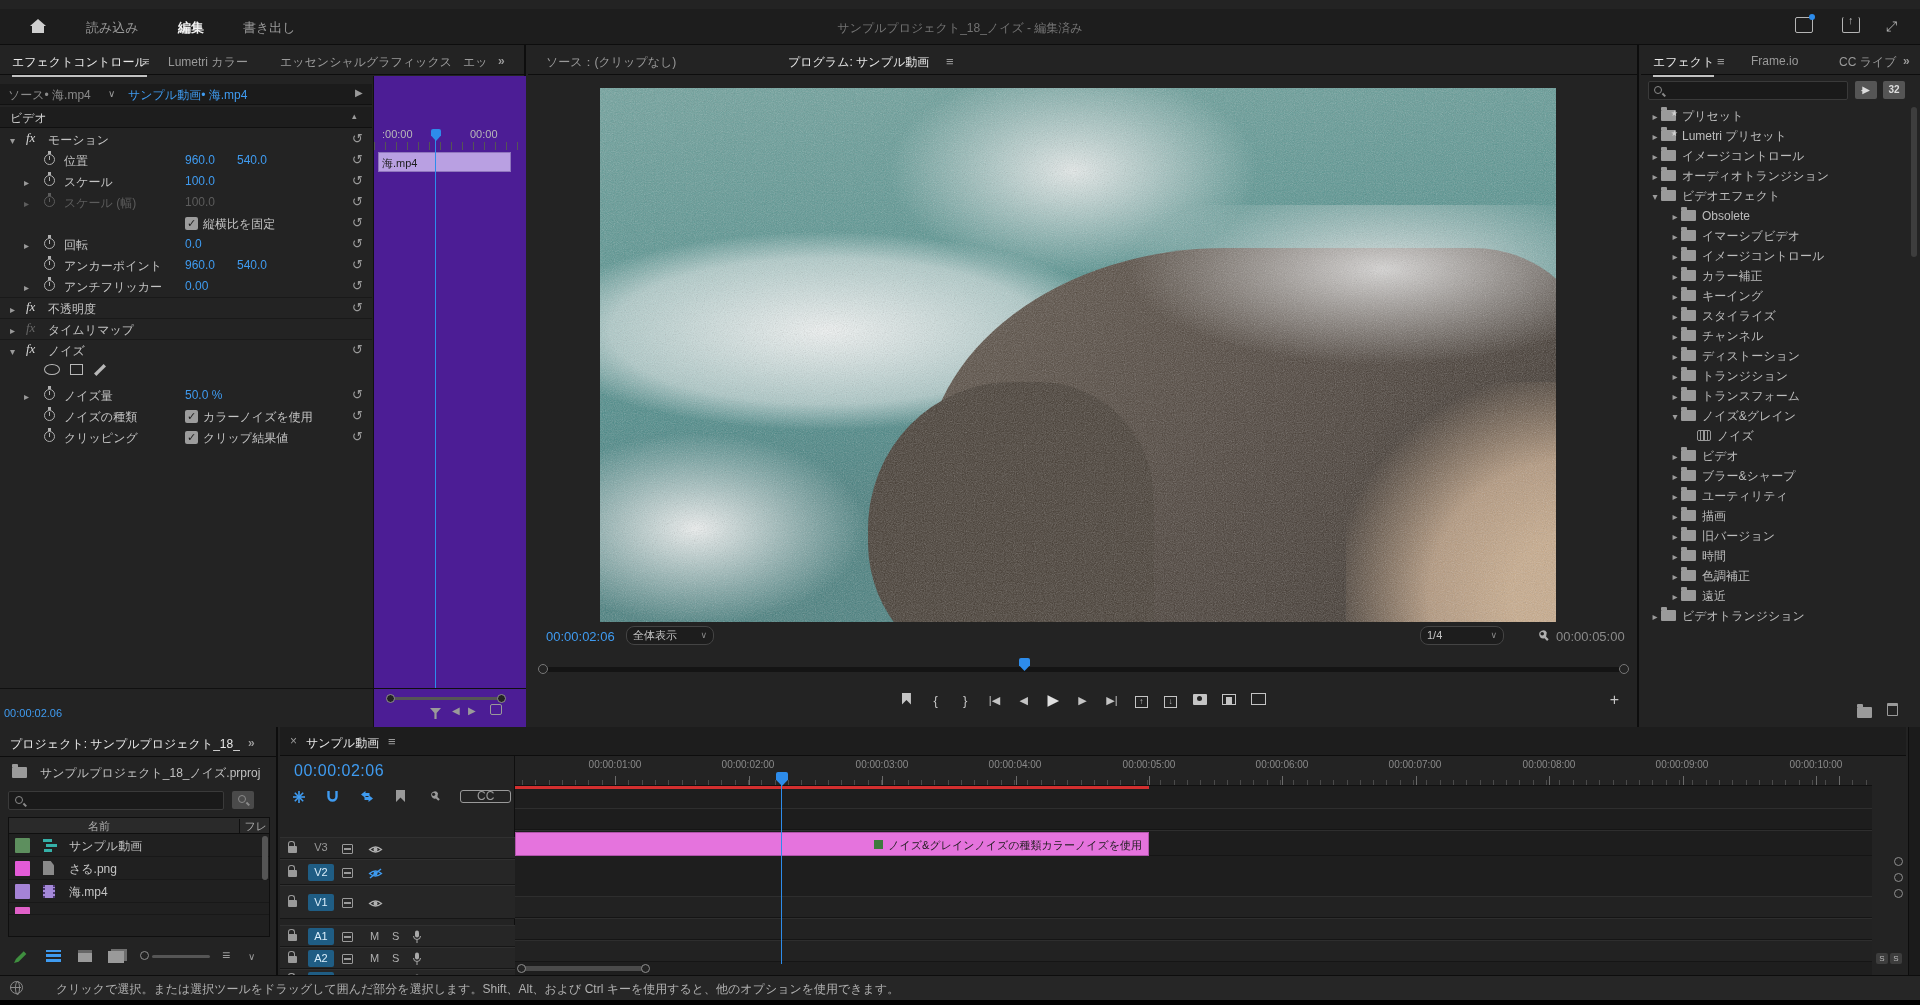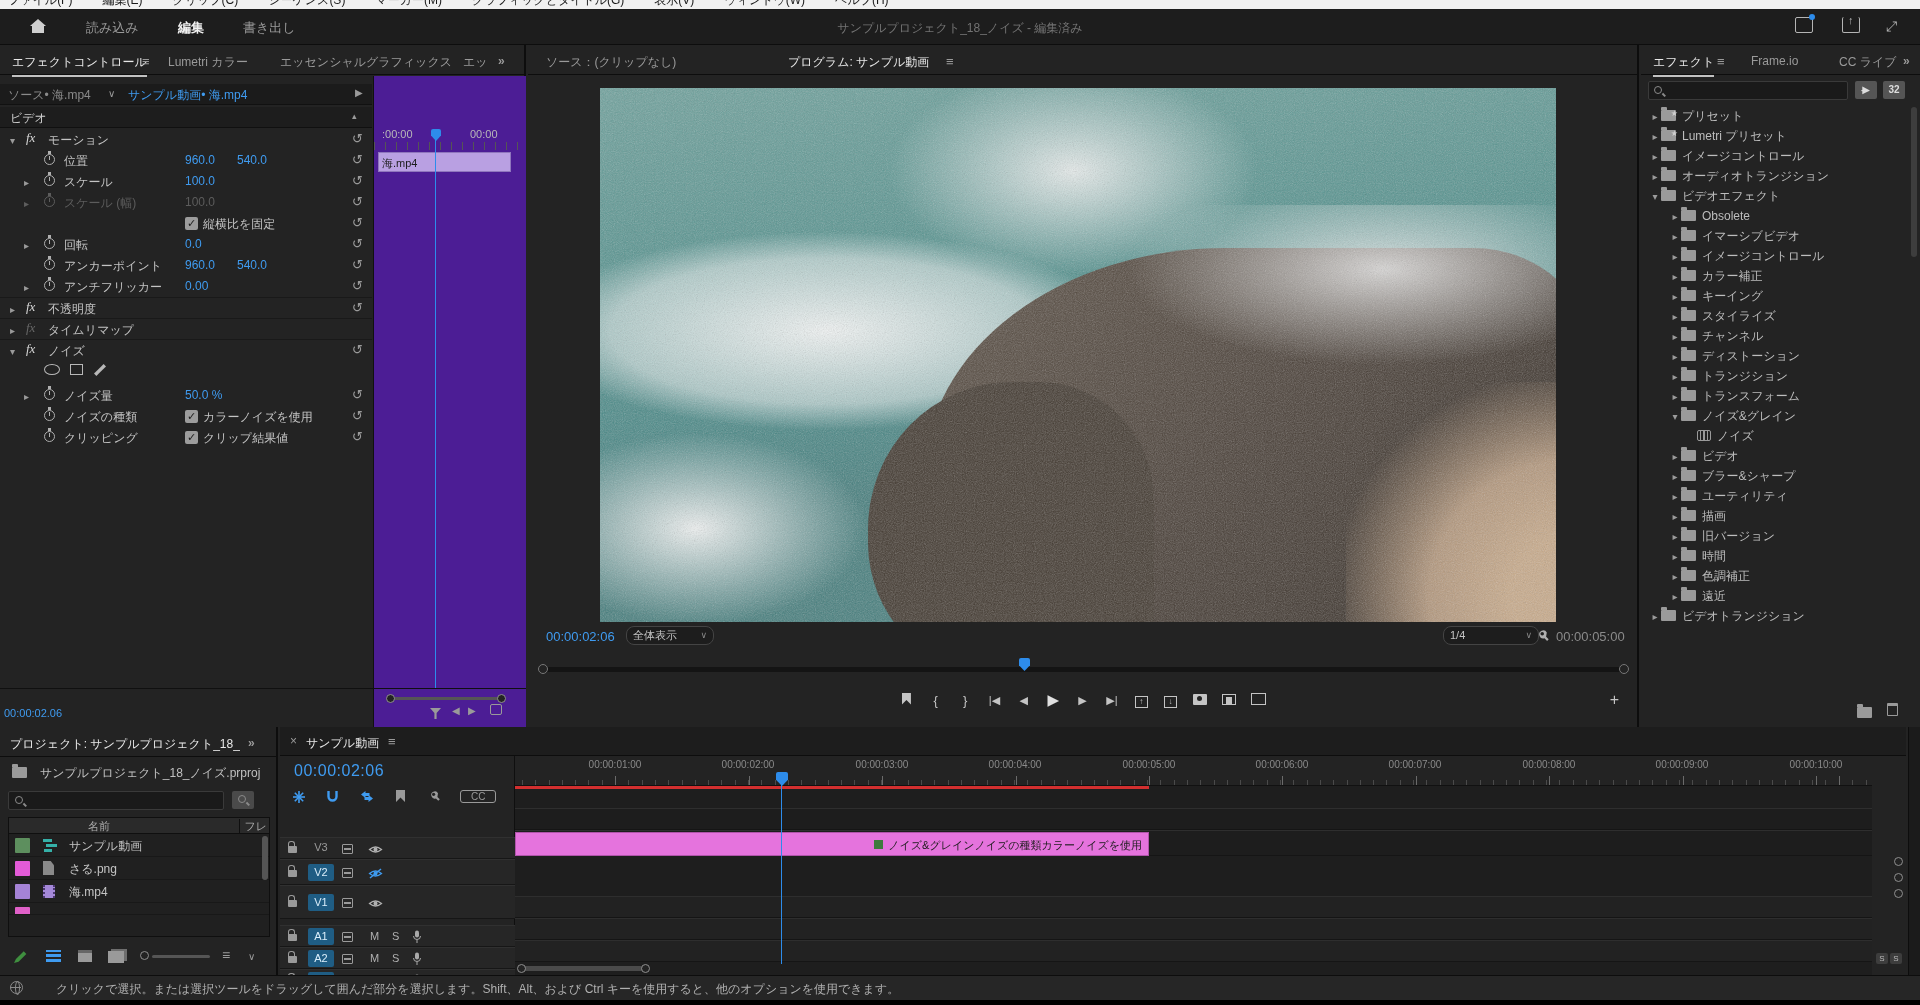--- a/index.html
+++ b/index.html
@@ -151,23 +151,20 @@
   .globe::after{content:"";position:absolute;left:-1px;top:4.5px;width:11px;height:1.5px;background:#8a8a8a;}
   #blackstrip{left:0;top:1000px;width:1920px;height:5px;background:#000;}
   .eye{display:inline-block;}
   .vline{position:absolute;width:1px;background:#3f9bf0;}
 </style>
 </head>
 <body>
 
 <div id="app">
 
-  <div id="menustrip" class="abs">
-    <span>ファイル(F)</span><span>編集(E)</span><span>クリップ(C)</span><span>シーケンス(S)</span><span>マーカー(M)</span><span>グラフィックとタイトル(G)</span><span>表示(V)</span><span>ウィンドウ(W)</span><span>ヘルプ(H)</span>
-  </div>
 
   <div id="titlebar" class="abs">
     <span class="abs" style="left:30px;top:10px;"><span class="house"></span></span>
     <span class="wtab" style="left:86px;">読み込み</span>
     <span class="wtab active" style="left:178px;">編集</span>
     <span class="wtab" style="left:243px;">書き出し</span>
     <span id="apptitle">サンプルプロジェクト_18_ノイズ - 編集済み</span>
     <span class="tb-ico" style="left:1795px;">
         <span style="position:absolute;right:-3px;top:-4px;width:6px;height:6px;border-radius:50%;background:#2d8ceb;"></span>
       </span>
@@ -337,21 +334,21 @@
             <feTurbulence type="fractalNoise" baseFrequency="0.9" numOctaves="2"></feTurbulence>
             <feColorMatrix type="saturate" values="0"></feColorMatrix>
           </filter>
           <rect width="100%" height="100%" filter="url(#g)"></rect>
         </svg>
     </div>
 
     <div id="pm-controls">
       <span class="abs blue" style="left:18px;top:4px;font-size:13px;">00:00:02:06</span>
       <span class="selbox" style="left:98px;top:1px;width:88px;"><span>全体表示</span><span class="cv">∨</span></span>
-      <span class="selbox" style="left:915px;top:1px;width:96px;"><span>1/4</span><span class="cv">∨</span></span>
+      <span class="selbox" style="left:892px;top:1px;width:84px;"><span>1/4</span><span class="cv">∨</span></span>
       <svg class="abs" style="left:1006px;top:3px;" width="15" height="15">
           <path d="M12.8 4.6 a4 4 0 1 0-2.3 5.7 l2.6 2.6 1.6-1.6-2.6-2.6 z" fill="#b0b0b0"></path>
           <circle cx="8.2" cy="5.8" r="1.8" fill="#232323"></circle>
         </svg>
       <span class="abs gray" style="left:1028px;top:4px;font-size:13px;">00:00:05:00</span>
     </div>
 
     <div id="pm-scrub">
       <div class="scrubtrack"></div>
       <div class="endknob" style="left:2px;"></div>
@@ -503,21 +500,21 @@
           </svg>
         <svg class="abs" style="left:68px;top:2px;" width="14" height="13">
             <path d="M1 4.5 L5.5 1 v2 h4 v3 h-4 v2 z" fill="#3f9bf0"></path>
             <path d="M13 8.5 L8.5 12 v-2 h-4 V7 h4 V5 z" fill="#3f9bf0"></path>
           </svg>
         <span class="abs marker-glyph" style="left:104px;top:2px;background:#9a9a9a;"></span>
         <svg class="abs" style="left:134px;top:1px;" width="14" height="14">
             <path d="M12 4.2 a3.6 3.6 0 1 0-2.1 5.2 l2.4 2.4 1.5-1.5-2.4-2.4 z" fill="#9a9a9a"></path>
             <circle cx="7.6" cy="5.3" r="1.6" fill="#232323"></circle>
           </svg>
-        <span class="abs" style="left:168px;top:2px;border:1.5px solid #9a9a9a;border-radius:3px;color:#9a9a9a;font-size:10px;padding:0 10px;line-height:11px;">CC</span>
+        <span class="abs" style="left:168px;top:2px;border:1.5px solid #9a9a9a;border-radius:3px;color:#9a9a9a;font-size:12px;padding:0 16px;line-height:11px;">CC</span>
       </div>
 
       <div class="trackrow" style="top:81px;height:22px;">
         <span class="lockic" style="top:8px;"></span>
         <span class="tbadge plain" style="top:3px;">V3</span>
         <span class="syncic" style="top:6px;"></span>
         <svg class="abs eye" style="left:88px;top:6px;" width="15" height="11">
             <path d="M1.5 5.5 Q7.5 .5 13.5 5.5 Q7.5 10.5 1.5 5.5Z" fill="none" stroke="#b0b0b0" stroke-width="1.3"></path>
             <circle cx="7.5" cy="5.5" r="2" fill="#b0b0b0"></circle>
           </svg>

